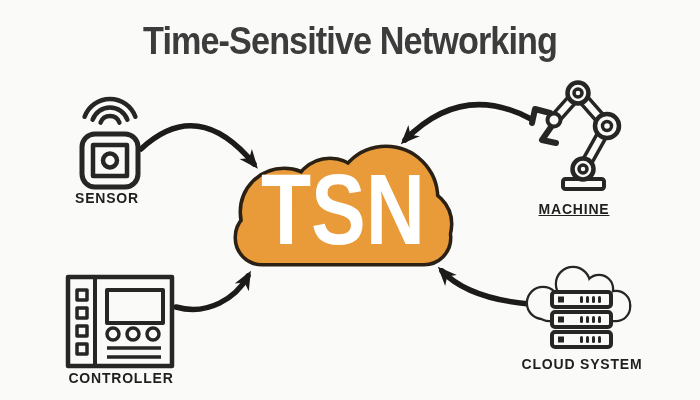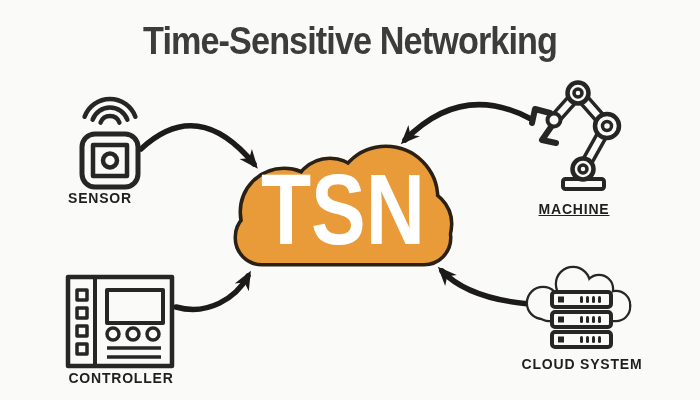--- a/index.html
+++ b/index.html
@@ -31,21 +31,21 @@
     white-space:nowrap;
   }
   .node-label{
     position:absolute;
     transform:translateX(-50%);
     font-size:14px;font-weight:bold;
     letter-spacing:0.8px;
     color:#1F1F1F;
     white-space:nowrap;
   }
-  .lbl-sensor{left:100px;top:190px;}
+  .lbl-sensor{left:107px;top:190px;}
   .lbl-machine{left:574px;top:201px;text-decoration:underline;}
   .lbl-controller{left:121px;top:370px;}
   .lbl-cloudsystem{left:582px;top:356px;}
 </style>
 </head>
 <body>
 
 <div class="stage">
 
   <svg width="700" height="400" viewBox="0 0 700 400">

